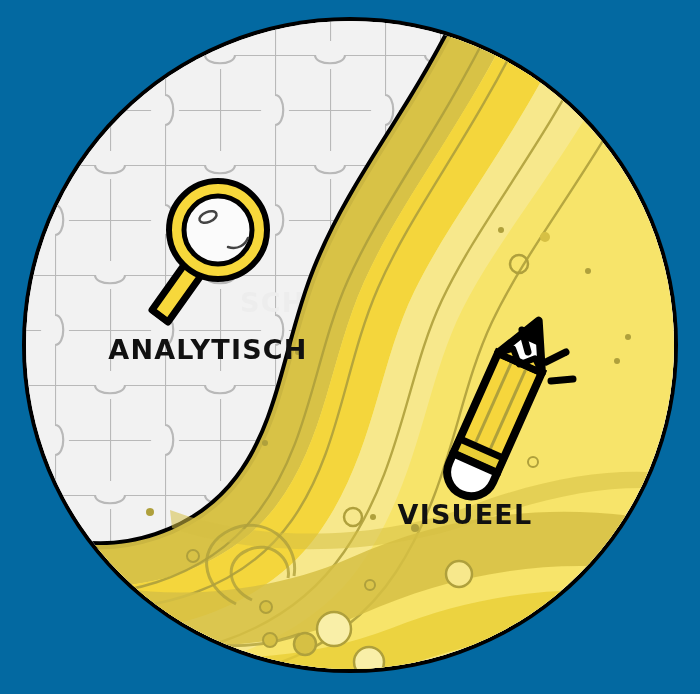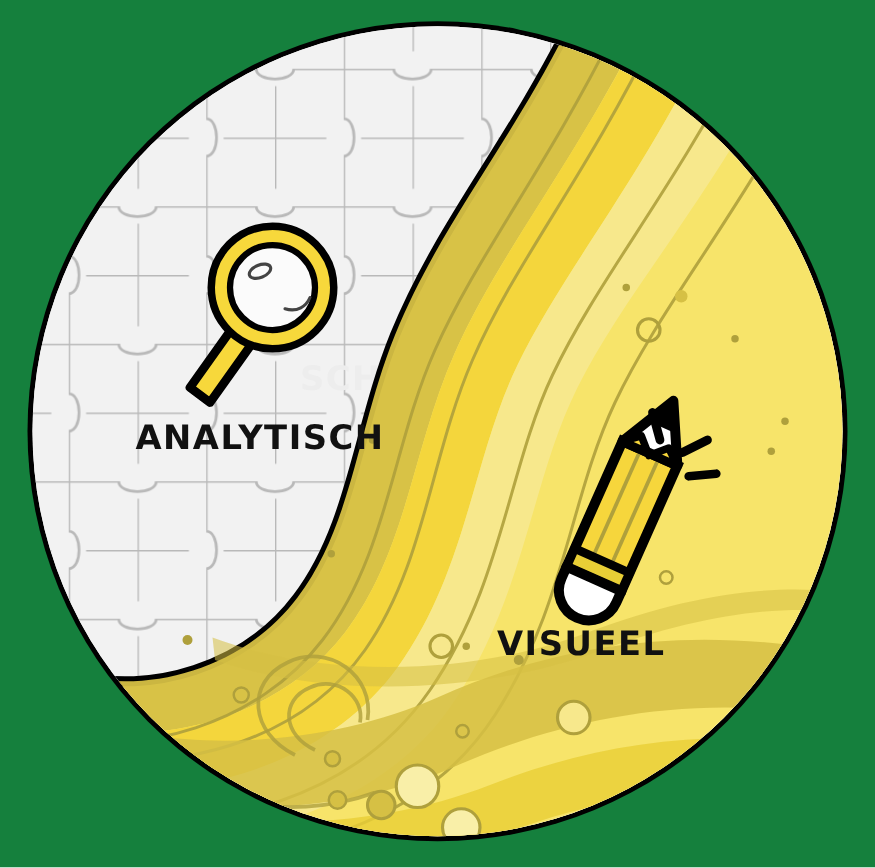--- a/index.html
+++ b/index.html
@@ -1,18 +1,18 @@
 <!DOCTYPE html>
 <html><head>
 <meta charset="utf-8">
 <style>
   html,body{margin:0;padding:0;background:#ffffff;}
   body{width:700px;height:694px;overflow:hidden;
        font-family:"DejaVu Sans","Liberation Sans",sans-serif;}
-  #stage{position:relative;width:700px;height:694px;background:#15803d;}
+  #stage{position:relative;width:700px;height:694px;background:#0369a1;}
   #art{display:block;}
   .lbl{font-family:"DejaVu Sans","Liberation Sans",sans-serif;
        font-weight:700;letter-spacing:1.2px;}
 </style>
 </head>
 <body>
 
 <div id="stage">
   <svg id="art" width="700" height="694" viewBox="0 0 700 694">
 

